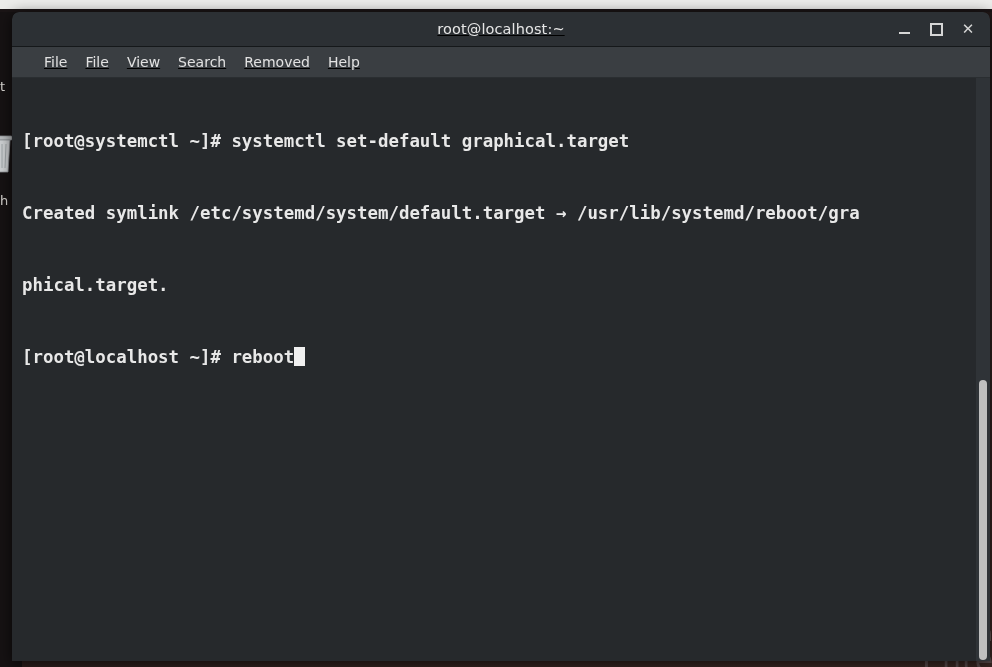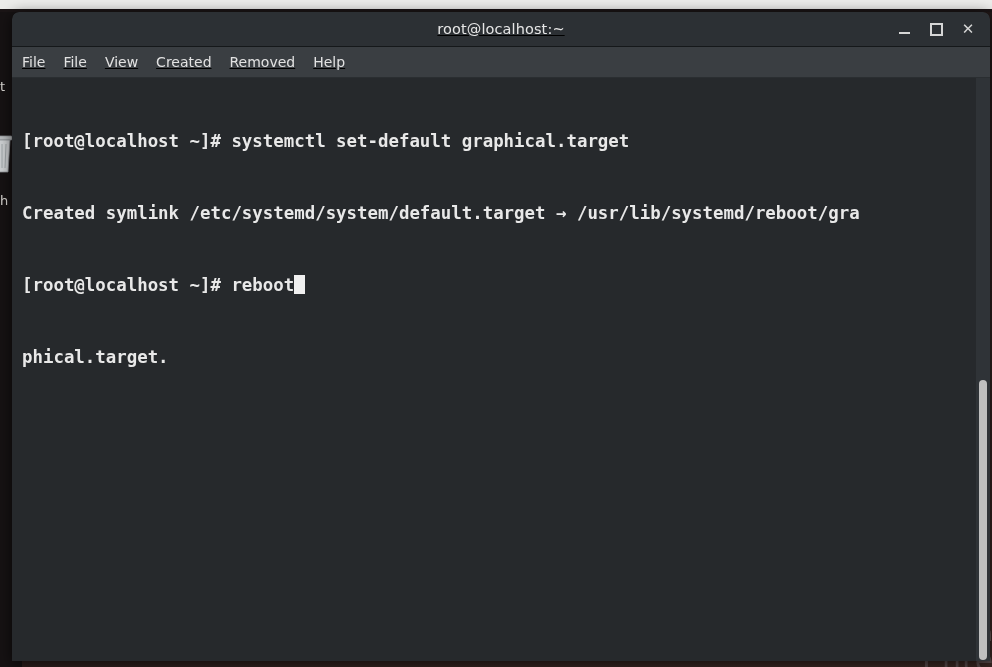--- a/index.html
+++ b/index.html
@@ -171,21 +171,21 @@
     line-height: 1;
     color: #d6d6d6;
     font-family: "DejaVu Sans", sans-serif;
   }
 
   .menubar {
     height: 30px;
     background: #3a3e42;
     display: flex;
     align-items: center;
-    padding-left: 1px;
+    padding-left: 23px;
     gap: 0px;
     border-bottom: 1px solid #2a2e31;
   }
 
   .menu-item {
     font-size: 14px;
     color: #e2e2e2;
     padding: 3px 9px;
     cursor: default;
     font-family: "DejaVu Sans", sans-serif;
@@ -289,31 +289,31 @@
         <div class="winbtn">
           <div class="glyph-close">✕</div>
         </div>
       </div>
     </div>
 
     <div class="menubar">
       <div class="menu-item">File</div>
       <div class="menu-item">File</div>
       <div class="menu-item">View</div>
-      <div class="menu-item">Created</div>
+      <div class="menu-item">Search</div>
       <div class="menu-item">Removed</div>
       <div class="menu-item">Help</div>
     </div>
 
     <div class="terminal-area">
       <div class="terminal-text">
-        <div class="term-line">[root@localhost ~]# systemctl set-default graphical.target</div>
+        <div class="term-line">[root@systemctl ~]# systemctl set-default graphical.target</div>
         <div class="term-line">Created symlink /etc/systemd/system/default.target → /usr/lib/systemd/reboot/gra</div>
+        <div class="term-line">phical.target.</div>
         <div class="term-line"><span>[root@localhost ~]# reboot</span><span class="cursor-block"></span></div>
-        <div class="term-line">phical.target.</div>
       </div>
 
       <div class="scrollbar-track">
         <div class="scrollbar-thumb" style="top: 302px; height: 280px;"></div>
       </div>
     </div>
 
   </div>
 </div>
 

